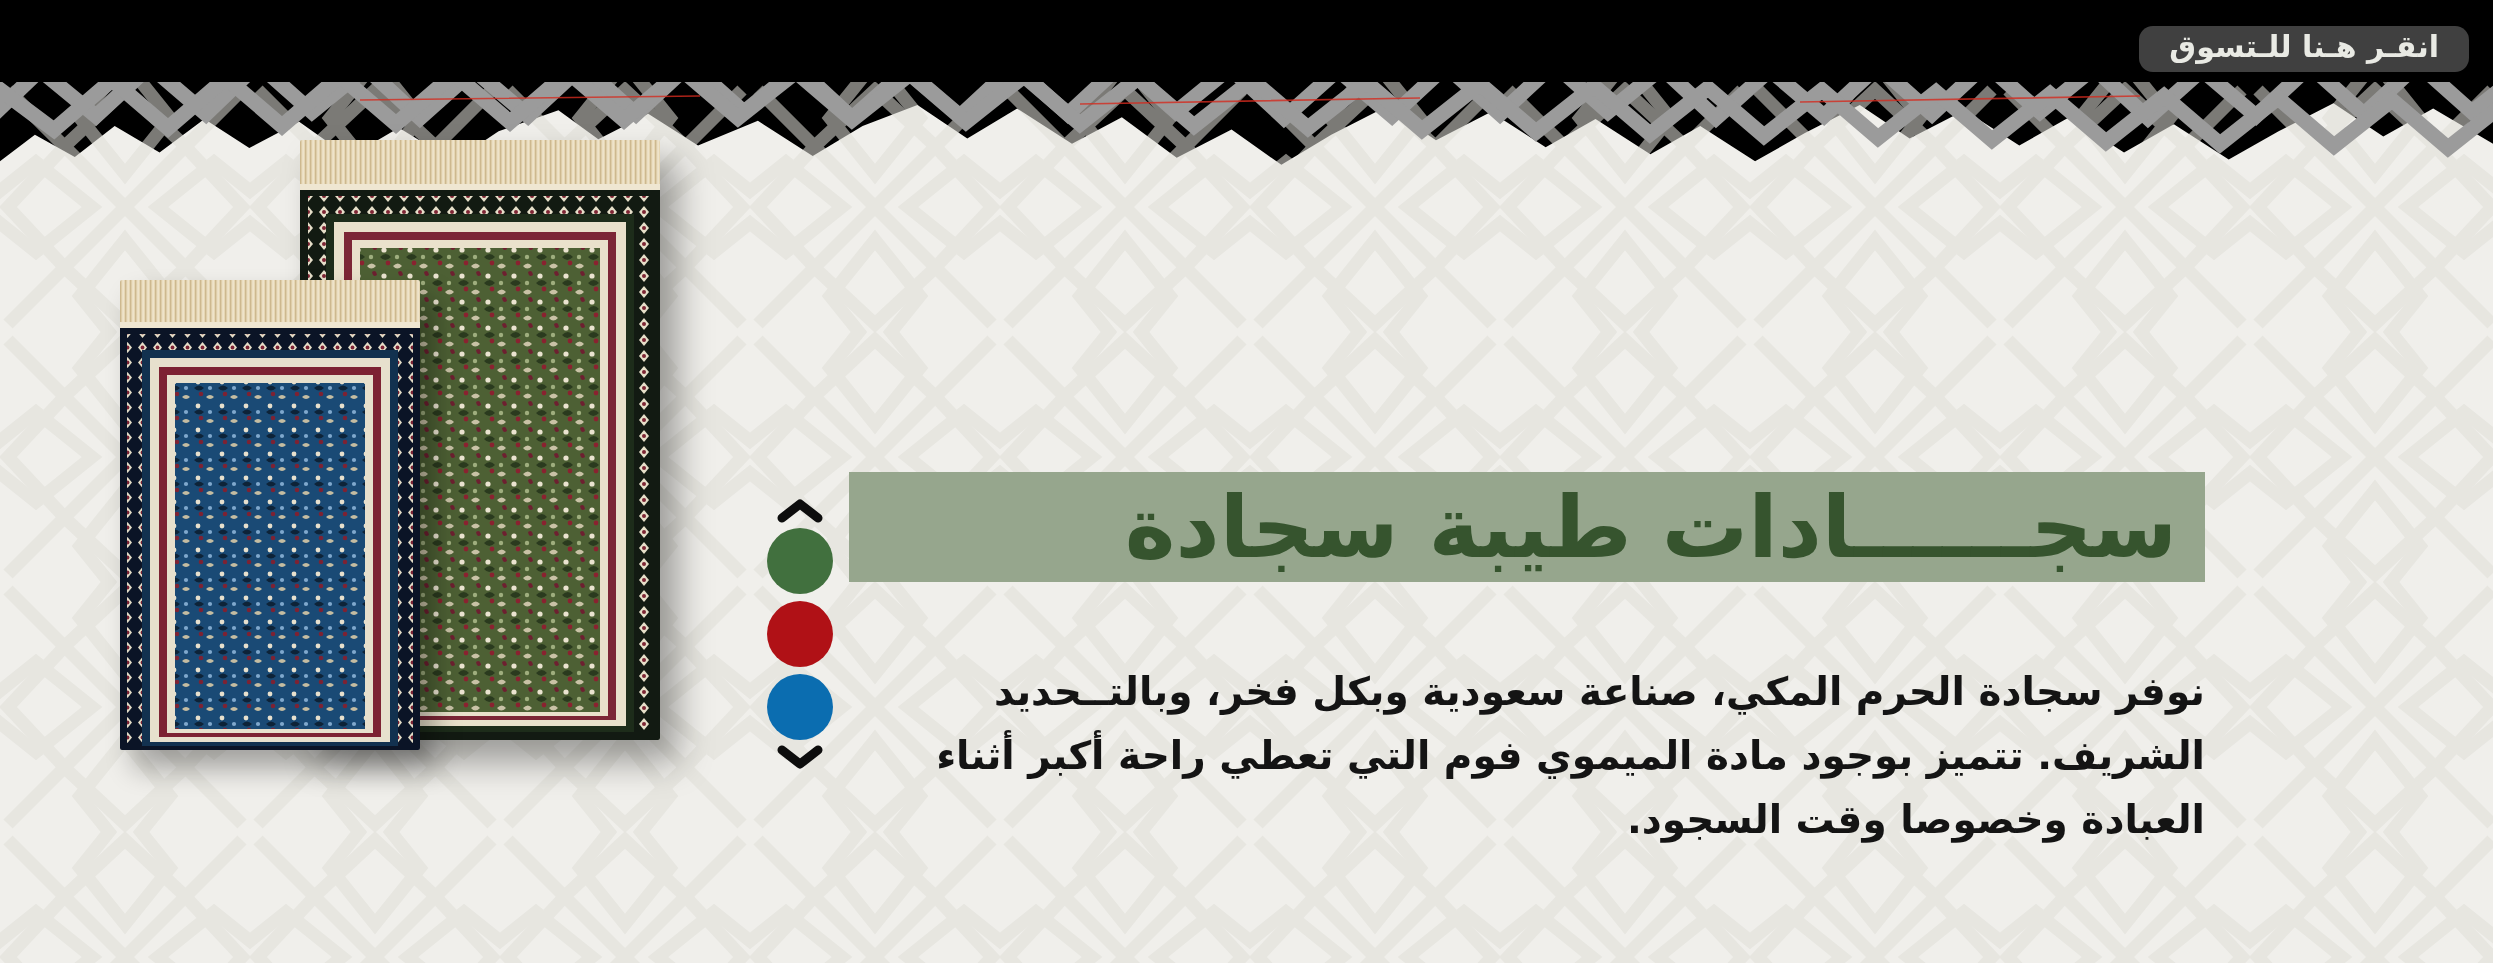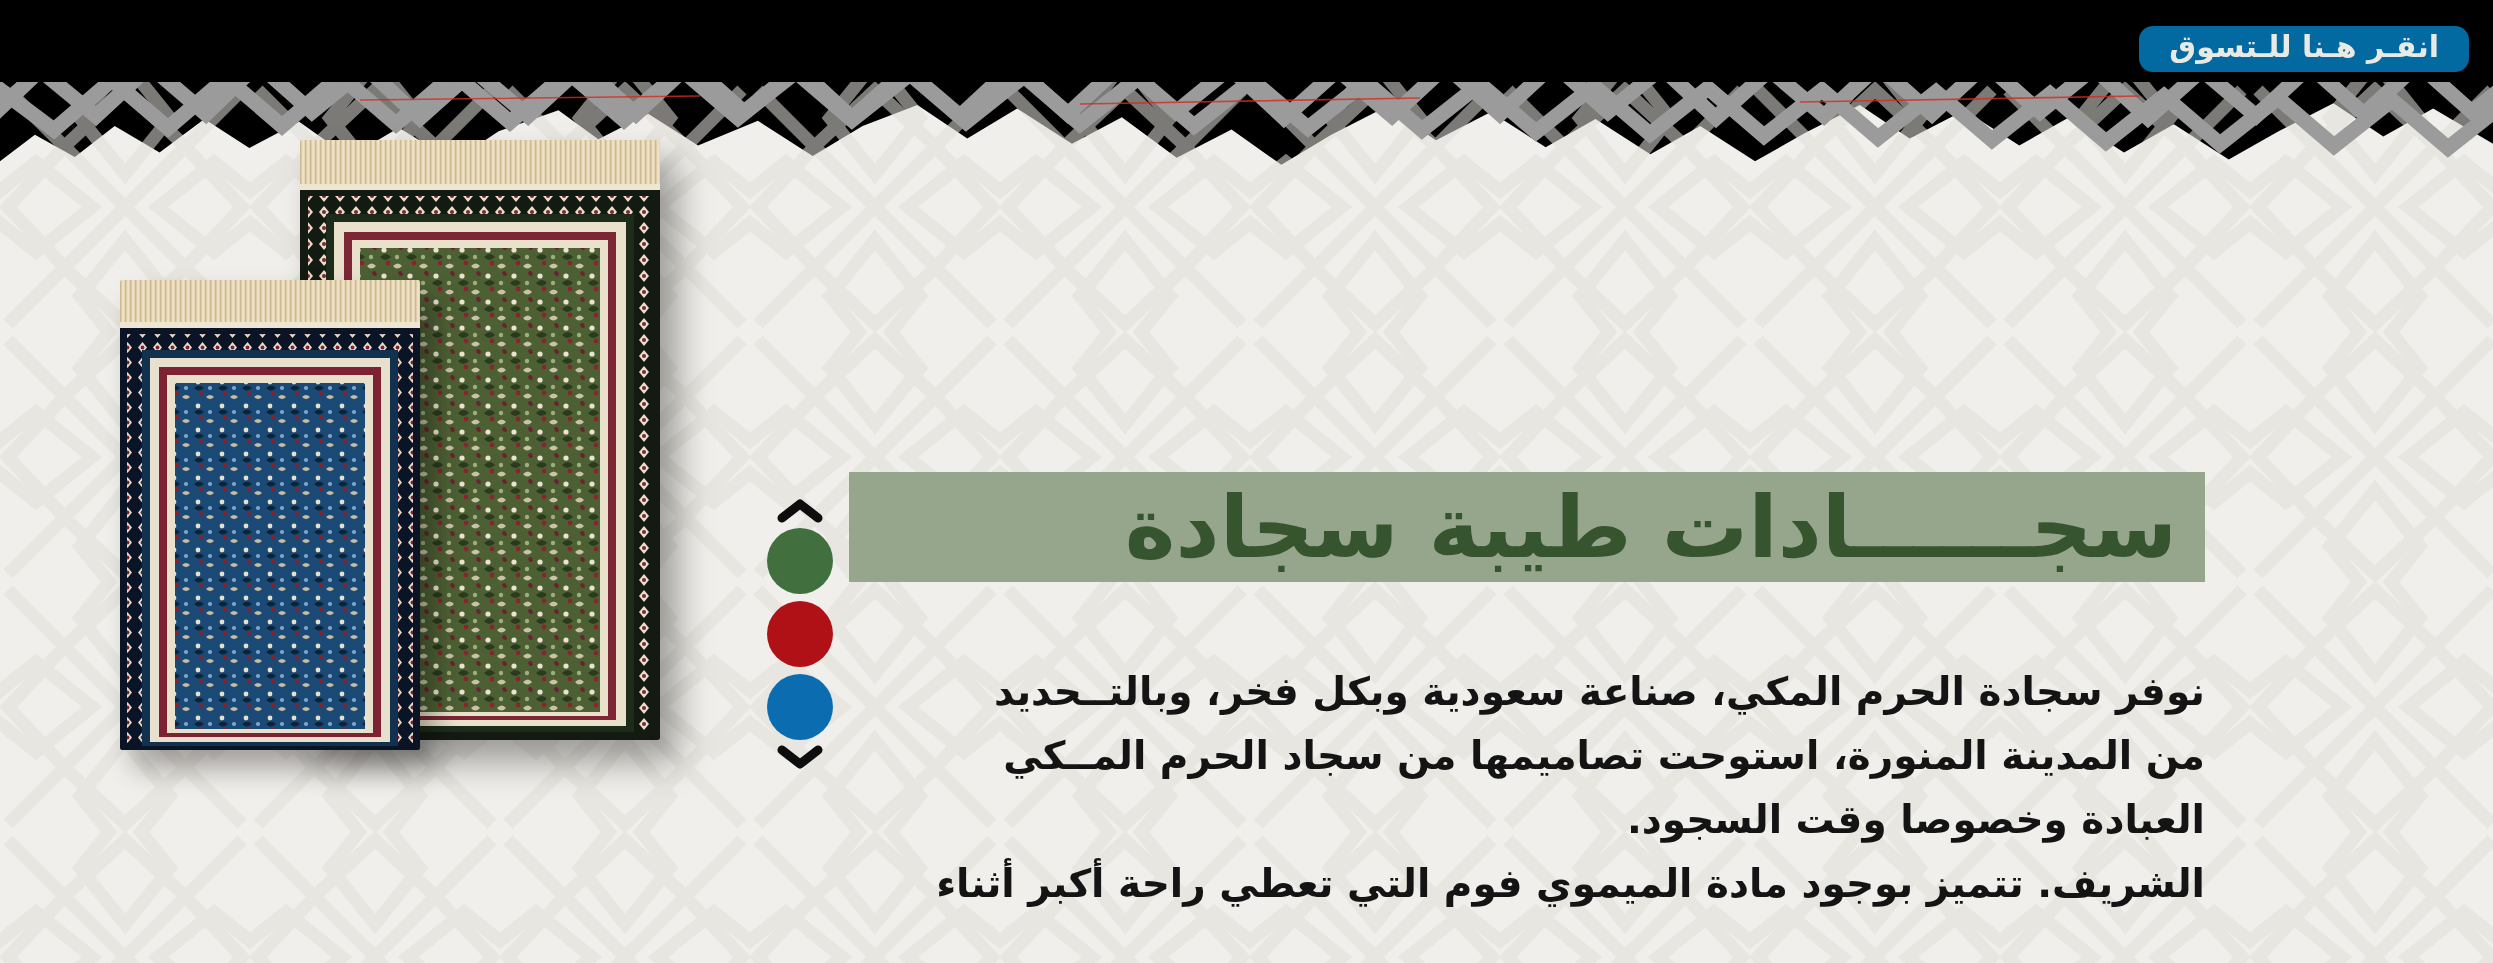--- a/index.html
+++ b/index.html
@@ -12,21 +12,21 @@
   }
 
   
   #top-bar{
     position:absolute; left:0; top:0; width:2493px; height:82px;
     background:#000; z-index:40;
   }
   #cta-button{
     position:absolute; right:24px; top:26px;
     height:46px; padding:0 30px 4px 30px;
-    background:#0369a1;
+    background:#404040;
     border-radius:14px 14px 14px 14px;
     display:flex; align-items:center; justify-content:center;
     cursor:pointer; border:none;
   }
   #cta-button .cta-label{
     color:#e9eae4; font-size:30px; font-weight:bold;
     letter-spacing:0px; line-height:1; white-space:nowrap;
     font-family:"DejaVu Sans","Liberation Sans",sans-serif;
   }
 
@@ -151,23 +151,22 @@
     </defs>
     <rect x="0" y="0" width="2493" height="881" fill="url(#geo)"></rect>
   </svg>
 
   <div id="heading-banner">
     <span class="heading-text">سجــــــادات طيبة سجادة</span>
   </div>
 
   <div id="body-copy">
     <div class="line">نوفر سجادة الحرم المكي، صناعة سعودية وبكل فخر، وبالتــحديد</div>
-    <div class="line">من المدينة المنورة، استوحت تصاميمها من سجاد الحرم المــكي</div>
+    <div class="line">الشريف. تتميز بوجود مادة الميموي فوم التي تعطي راحة أكبر أثناء</div>
     <div class="line">العبادة وخصوصا وقت السجود.</div>
-    <div class="line">الشريف. تتميز بوجود مادة الميموي فوم التي تعطي راحة أكبر أثناء</div>
   </div>
 
 </div>
 
 <svg id="torn-ribbon" viewBox="0 0 2493 110" preserveAspectRatio="none">
   <g fill="none" stroke="#9b9b9b" stroke-width="15">
     <path d="M-10 66 L40 18 L96 64 L150 14 L206 62 L258 12 L312 60 L366 16 L420 66 L474 18
              L528 64 L582 14 L636 62 L690 12 L744 60 L798 16 L852 66 L906 18 L960 64 L1014 14
              L1068 62 L1122 12 L1176 60 L1230 16 L1284 66 L1338 18 L1392 64 L1446 14 L1500 62
              L1554 12 L1608 60 L1662 16 L1716 66 L1770 18 L1824 64 L1878 14 L1932 62 L1986 12

